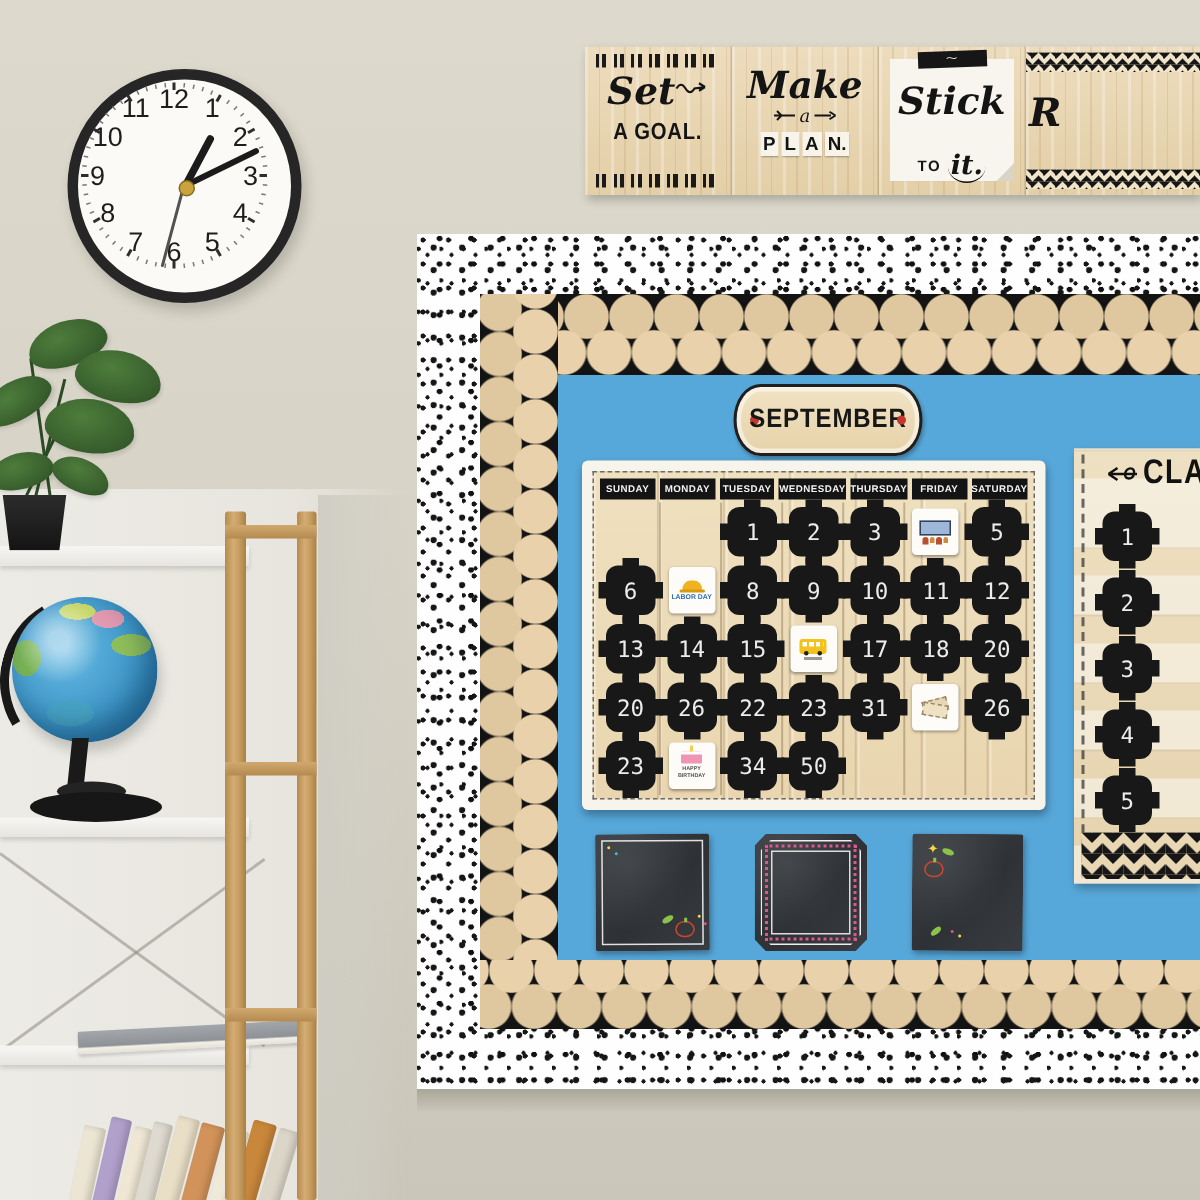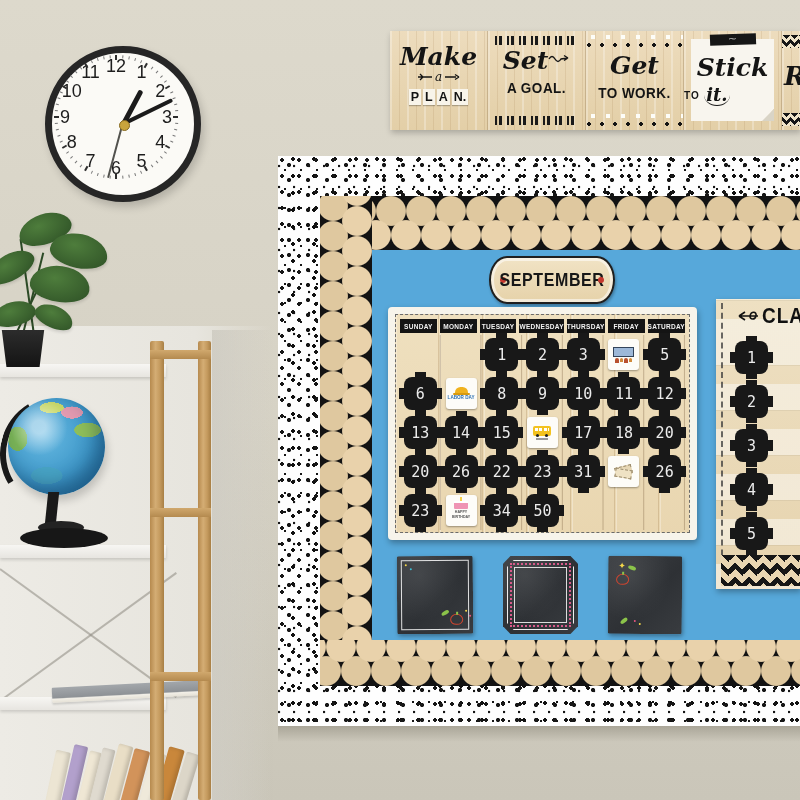--- a/index.html
+++ b/index.html
@@ -54,21 +54,21 @@
   .chips{position:relative;text-align:center;margin-top:3px;}
   .chip{display:inline-block;background:#f8f4ea;padding:1px 2px;margin:0 1px;box-shadow:0 1px 1px rgba(0,0,0,.25);
     font-weight:700;font-size:12.5px;color:#141414;}
   .paper{position:absolute;inset:8px 7px 9px 7px;background:#f8f5ee;
     clip-path:polygon(0 0,100% 0,100% 85%,87% 100%,0 100%);box-shadow:0 1px 2px rgba(0,0,0,.18);}
   .fold{position:absolute;right:7px;bottom:9px;width:12px;height:12px;background:#d9d4c6;
     clip-path:polygon(0 100%,100% 0,100% 100%);}
   .tape-black{position:absolute;top:3px;left:50%;transform:translateX(-50%) rotate(-2deg);width:46px;height:11px;
     background:#161616;color:#eee;font-size:8px;line-height:10px;text-align:center;letter-spacing:1px;}
   .p4-script{margin-top:24px;}
-  .to-it{position:relative;text-align:left;margin-top:4px;color:#141414;}
+  .to-it{position:relative;text-align:center;margin-top:20px;color:#141414;}
   .to-it .to{font-weight:700;font-size:10px;letter-spacing:1px;vertical-align:2px;}
   .to-it .it{font-family:"DejaVu Serif",serif;font-style:italic;font-weight:700;font-size:18px;
     border-bottom:1.5px solid #141414;border-radius:0 0 60% 60%;padding:0 2px;}
   .zig{position:absolute;left:0;right:0;height:13px;background-color:#efe3c8;
     background-image:linear-gradient(135deg,#161616 25%,rgba(0,0,0,0) 25%),
       linear-gradient(225deg,#161616 25%,rgba(0,0,0,0) 25%),
       linear-gradient(315deg,#161616 25%,rgba(0,0,0,0) 25%),
       linear-gradient(45deg,#161616 25%,rgba(0,0,0,0) 25%);
     background-position:-4px 0,-4px 0,0 0,0 0;background-size:8px 8px;}
   .zig.top{top:4px}.zig.bot{bottom:4px}
@@ -312,51 +312,43 @@
         <div class="tick min" style="transform: rotate(354deg);"></div>
       </div>
     <div class="hand hour" id="hand-hour" style="transform: rotate(28deg);"></div>
     <div class="hand minute" id="hand-minute" style="transform: rotate(64deg);"></div>
     <div class="hand second" id="hand-second" style="transform: rotate(195deg);"></div>
     <div class="clock-cap"></div>
   </div>
 
   <div class="banner">
     <div class="panel">
+      <div class="barcode top"></div>
+      <div class="p-script">
+        <span>Set</span><svg width="22" height="9" style="vertical-align:6px">
+            <path d="M1 5 q3 -5 6 0 q3 5 6 0 L20 4 M20 4 l-4 -2.5 M20 4 l-4 2.5" stroke="#141414" stroke-width="1.4" fill="none"></path>
+          </svg>
+      </div>
+      <div class="p-caps">A GOAL.</div>
+      <div class="barcode bot"></div>
+    </div>
+    <div class="panel">
       <div class="p-script" style="margin-top:13px">
         <span>Make</span>
       </div>
       <div class="arrow-row">
         <svg width="16" height="8">
             <path d="M1 4 H15 M3 1 l3 3 -3 3" stroke="#141414" stroke-width="1.3" fill="none"></path>
           </svg>
         <span>a</span>
         <svg width="16" height="8">
             <path d="M1 4 H12 M15 4 l-4 -2.5 M15 4 l-4 2.5" stroke="#141414" stroke-width="1.3" fill="none"></path>
           </svg>
       </div>
       <div class="chips" id="plan-chips"><span class="chip">P</span><span class="chip">L</span><span class="chip">A</span><span class="chip">N.</span></div>
-    </div>
-    <div class="panel">
-      <div class="barcode top"></div>
-      <div class="p-script">
-        <span>Set</span><svg width="22" height="9" style="vertical-align:6px">
-            <path d="M1 5 q3 -5 6 0 q3 5 6 0 L20 4 M20 4 l-4 -2.5 M20 4 l-4 2.5" stroke="#141414" stroke-width="1.4" fill="none"></path>
-          </svg>
-      </div>
-      <div class="p-caps">A GOAL.</div>
-      <div class="barcode bot"></div>
-    </div>
-    <div class="panel">
-      <div class="dotstrip top"></div>
-      <div class="p-script" style="margin-top:22px">
-        <span>Get</span>
-      </div>
-      <div class="p-caps">TO WORK.</div>
-      <div class="dotstrip bot"></div>
     </div>
     <div class="panel">
       <div class="paper"></div>
       <div class="fold"></div>
       <div class="tape-black">⁓</div>
       <div class="p-script p4-script">
         <span>Stick</span>
       </div>
       <div class="to-it">
         <span class="to">TO</span>

